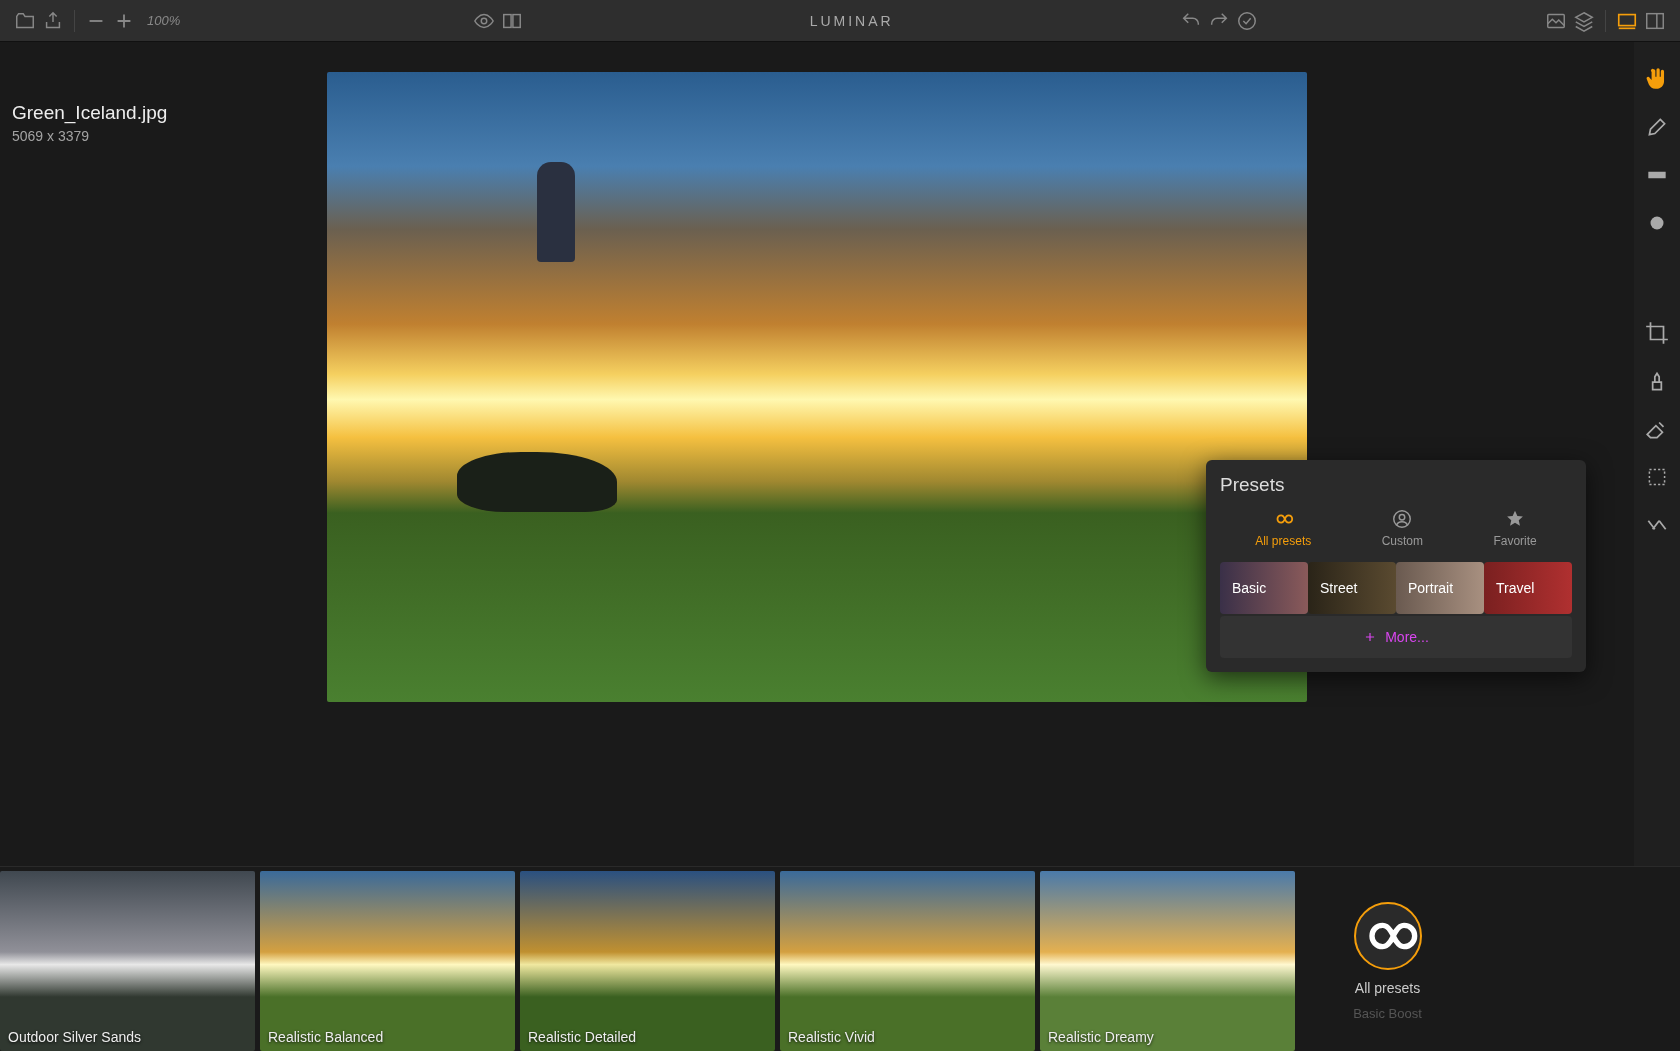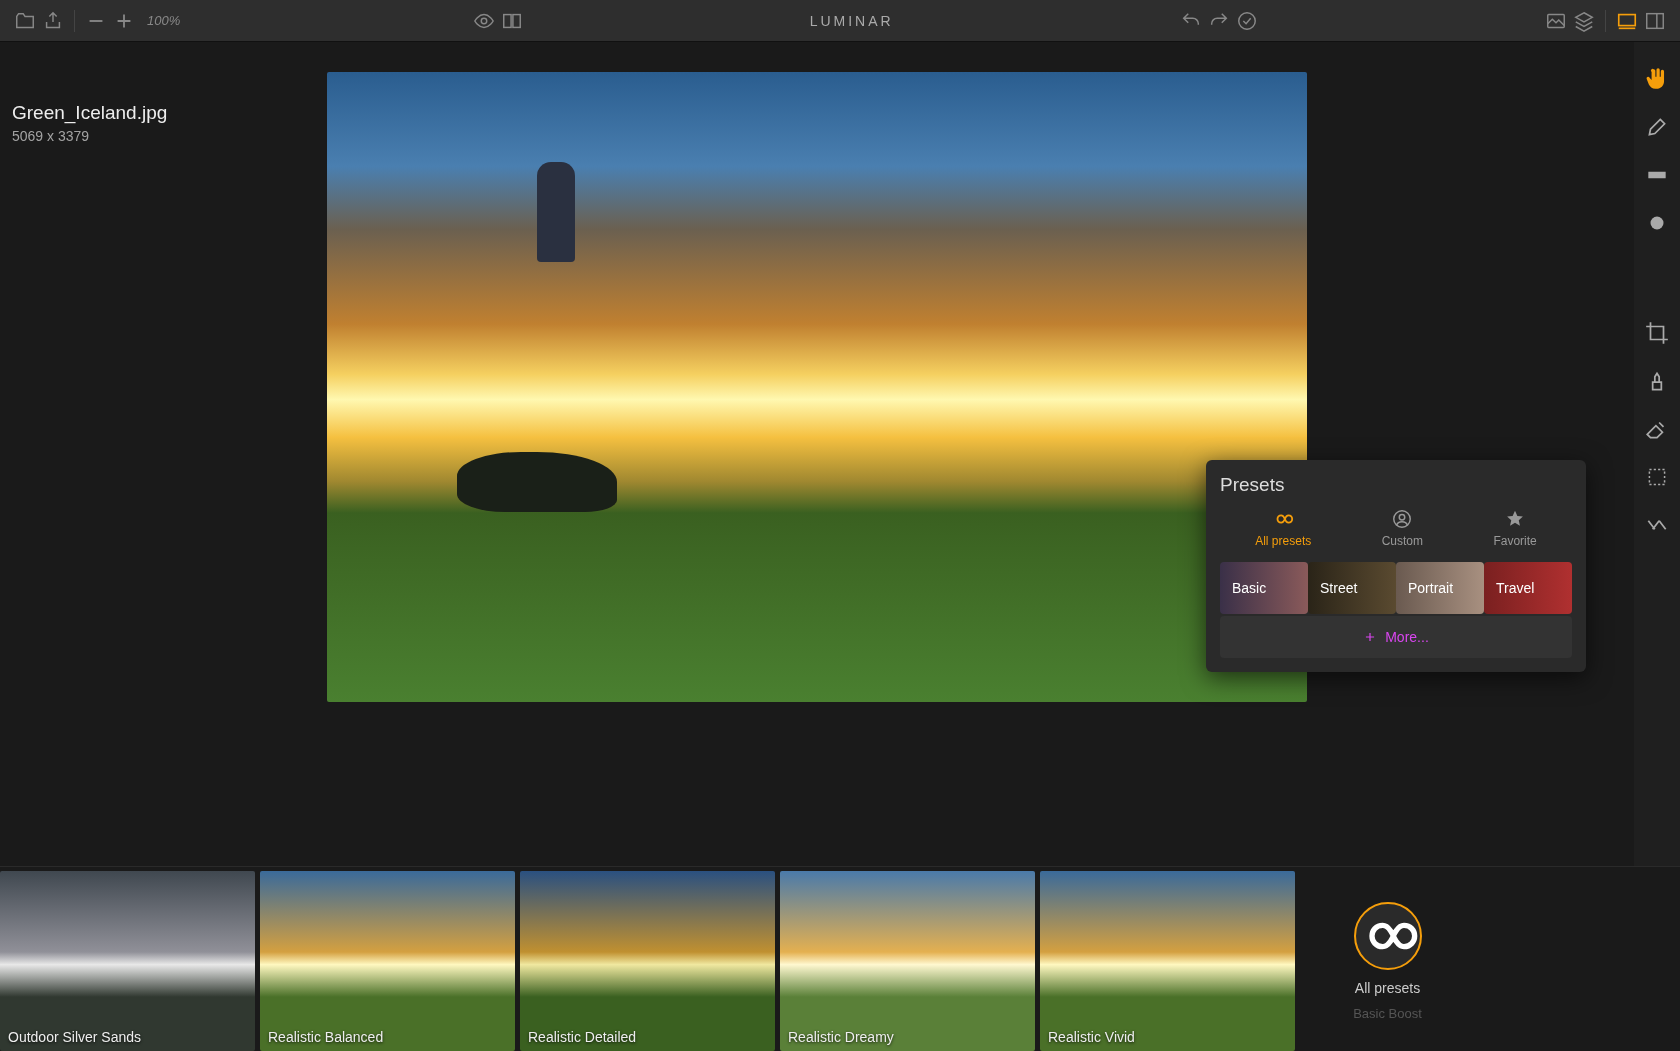--- a/index.html
+++ b/index.html
@@ -281,26 +281,26 @@
     </div>
   <div class="thumb">
       <div class="img t2"></div>
       <div class="label">Realistic Balanced</div>
     </div>
   <div class="thumb">
       <div class="img t3"></div>
       <div class="label">Realistic Detailed</div>
     </div>
   <div class="thumb">
+      <div class="img t5"></div>
+      <div class="label">Realistic Vivid</div>
+    </div>
+  <div class="thumb">
       <div class="img t4"></div>
       <div class="label">Realistic Dreamy</div>
-    </div>
-  <div class="thumb">
-      <div class="img t5"></div>
-      <div class="label">Realistic Vivid</div>
     </div>
   <div class="all-presets-fab">
     <div class="fab-circle">
         <svg viewBox="0 0 24 24" width="34" height="34" fill="none" stroke="currentColor" stroke-width="2">
           <path d="M6 12c0-2 1.5-4 4-4s4 4 4 4 1.5 4 4 4 4-2 4-4-1.5-4-4-4-4 4-4 4-1.5 4-4 4-4-2-4-4z"></path>
         </svg>
       </div>
     <div class="fab-label">All presets</div>
     <div class="fab-sublabel">Basic Boost</div>
   </div>

